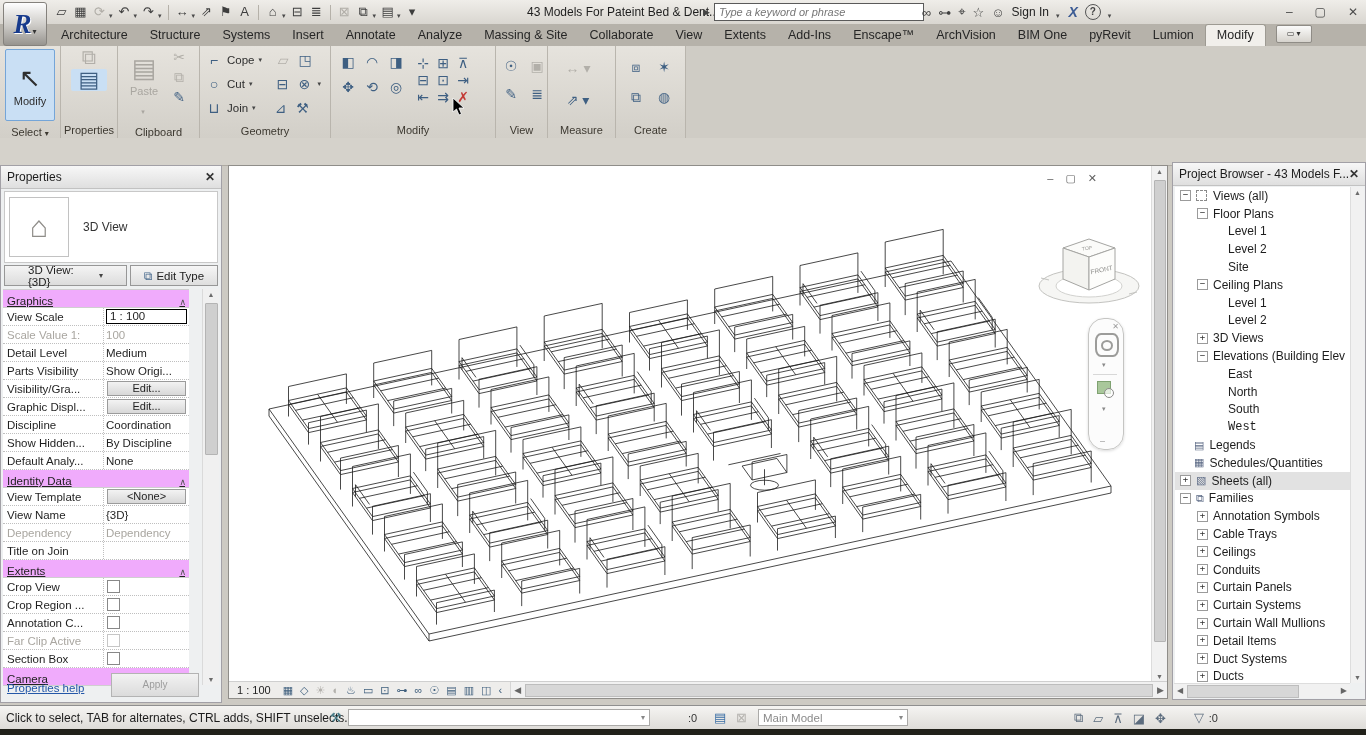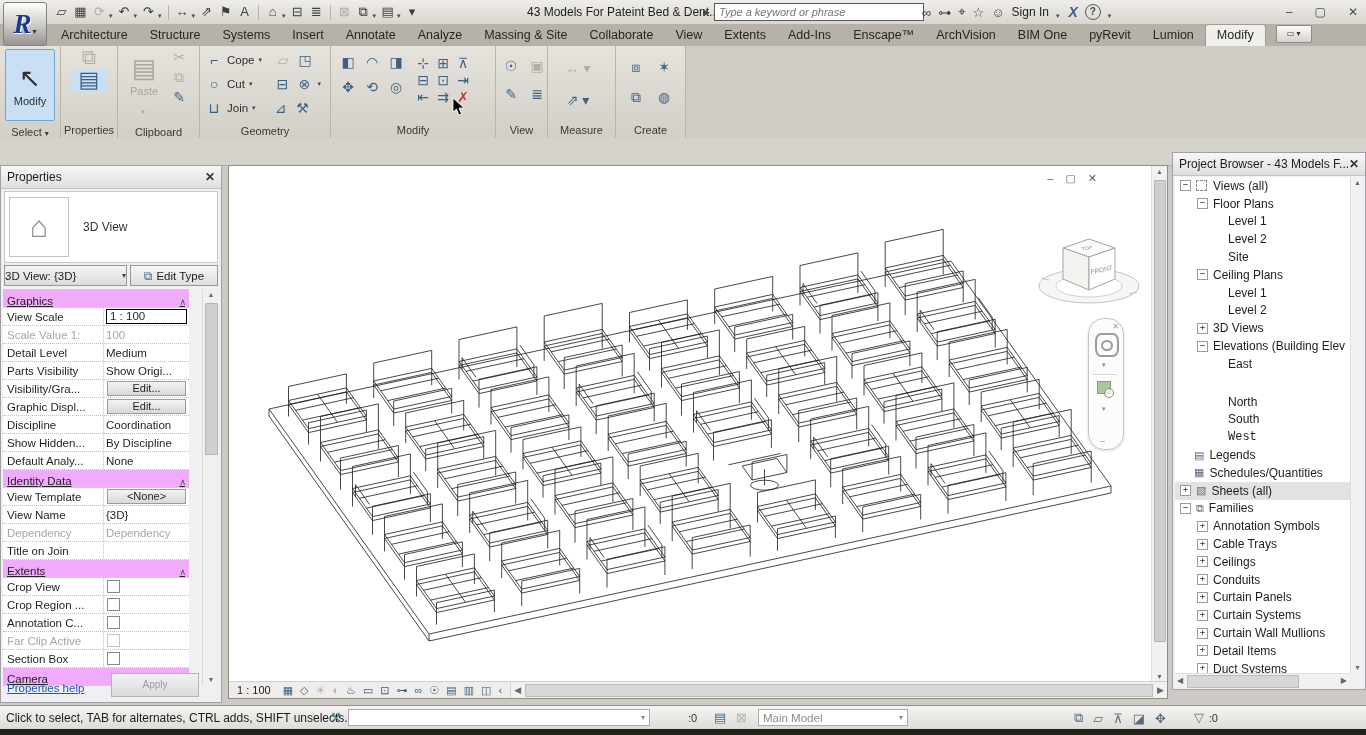--- a/index.html
+++ b/index.html
@@ -52,21 +52,21 @@
   .optionsbar{position:absolute;left:0;top:138px;width:1366px;height:27px;background:#d5d2cb;border-bottom:1px solid #aeaaa2;}
   
   .palette{position:absolute;background:#eef0f1;border:1px solid #a2a0a6;box-sizing:border-box;}
   .phead{height:22px;background:linear-gradient(#f7f7f7,#dfdfdf);border-bottom:1px solid #c2c2c2;display:flex;align-items:center;padding:0 6px;font-size:12px;color:#1c1c1c;}
   .phead .x{margin-left:auto;color:#333;font-size:12px;font-weight:bold;}
   
   .ptype{position:absolute;left:3px;top:25px;right:3px;height:70px;background:#fff;border:1px solid #c8c8c8;display:flex;align-items:center;}
   .house{width:58px;height:58px;margin:4px;border:1px solid #c2c2c2;display:flex;align-items:center;justify-content:center;font-size:30px;color:#8f8d89;background:#fff;}
   .ptype .tname{margin-left:10px;color:#333;}
   .psel{position:absolute;left:3px;top:99px;right:3px;height:21px;display:flex;gap:3px;}
-  .combo{flex:1;background:linear-gradient(#f4f4f4,#dcdcdc);border:1px solid #979797;display:flex;align-items:center;padding:0 0;font-size:11.5px;color:#222;}
+  .combo{flex:1;background:linear-gradient(#f4f4f4,#dcdcdc);border:1px solid #979797;display:flex;align-items:center;padding:0 23px;font-size:11.5px;color:#222;}
   .combo .dd{margin-left:auto;font-size:8px;color:#444;}
   .etbtn{width:86px;background:linear-gradient(#f6f6f6,#dedede);border:1px solid #979797;display:flex;align-items:center;justify-content:center;gap:4px;font-size:11.5px;color:#222;}
   .etbtn .g{font-size:12px;color:#46688c;}
   .prows{position:absolute;left:2px;top:123px;width:186px;height:396px;background:#fff;overflow:hidden;border-top:1px solid #cfcfcf;}
   .prow{display:flex;height:17px;border-bottom:1px dotted #bfbfbf;align-items:center;font-size:11.5px;}
   .plabel{width:96px;padding-left:4px;border-right:1px dotted #bfbfbf;white-space:nowrap;overflow:hidden;height:100%;display:flex;align-items:center;color:#1f1f1f;}
   .pvalc{flex:1;height:100%;display:flex;align-items:center;padding:0 2px;overflow:hidden;color:#1f1f1f;white-space:nowrap;}
   .psec{height:17px;background:#f0abfc;border-bottom:1px solid #cfcfcf;display:flex;align-items:flex-end;padding:0 4px;font-size:11.5px;color:#222;text-decoration:underline;}
   .seccol{margin-left:auto;font-size:9px;color:#555;letter-spacing:-1px;}
   .pinp{flex:1;border:1px solid #000;background:#fff;height:13px;line-height:13px;padding:0 3px;}
@@ -539,21 +539,21 @@
           </span>
       </div>
       <div class="hscroll">
         <span class="harrow" style="left:3px">◀</span>
         <div class="hthumb" style="left:14px;right:14px"></div>
         <span class="harrow" style="right:3px">▶</span>
       </div>
     </div>
   </div>
 
-  <div class="palette" style="left:1172px;top:152px;width:194px;height:538px">
+  <div class="palette" style="left:1172px;top:162px;width:194px;height:538px">
     <div class="phead">
       <span style="white-space:nowrap;overflow:hidden">Project Browser - 43 Models F...</span>
       <span class="x">✕</span>
     </div>
     <div class="tree" id="tree">
         <div class="titem" style="padding-left: 5px;">
           <span class="exp">−</span>
           <span class="ticon views"></span>
           <span class="tlabel">Views (all)</span>
         </div>
@@ -590,21 +590,21 @@
           <span class="tlabel">3D Views</span>
         </div>
         <div class="titem" style="padding-left: 22px;">
           <span class="exp">−</span>
           <span class="tlabel">Elevations (Building Elev</span>
         </div>
         <div class="titem" style="padding-left: 39px;">
           <span class="noexp"></span>
           <span class="tlabel">East</span>
         </div>
-        <div class="titem" style="padding-left: 39px; margin-top: 20px;">
+        <div class="titem" style="padding-left: 39px;">
           <span class="noexp"></span>
           <span class="tlabel">North</span>
         </div>
         <div class="titem" style="padding-left: 39px;">
           <span class="noexp"></span>
           <span class="tlabel">South</span>
         </div>
         <div class="titem" style="padding-left: 39px; font-family: Liberation Mono, monospace;">
           <span class="noexp"></span>
           <span class="tlabel">West</span>

